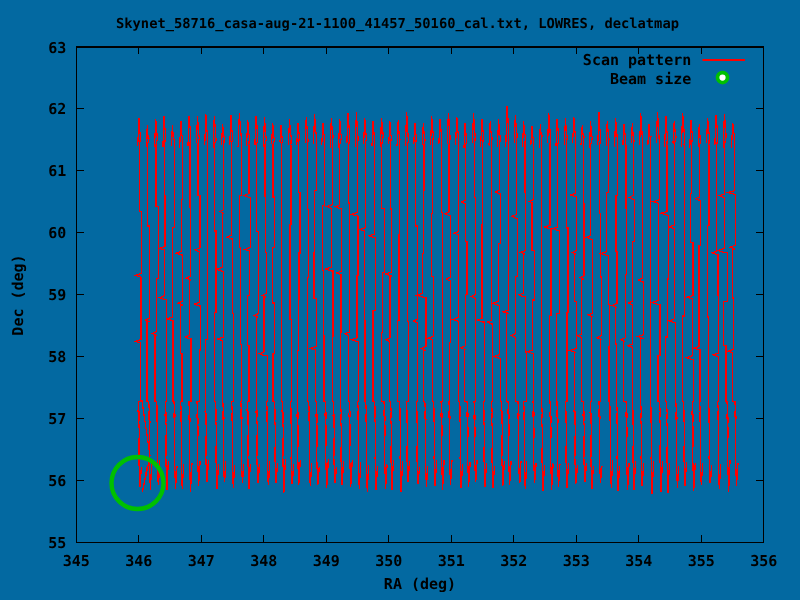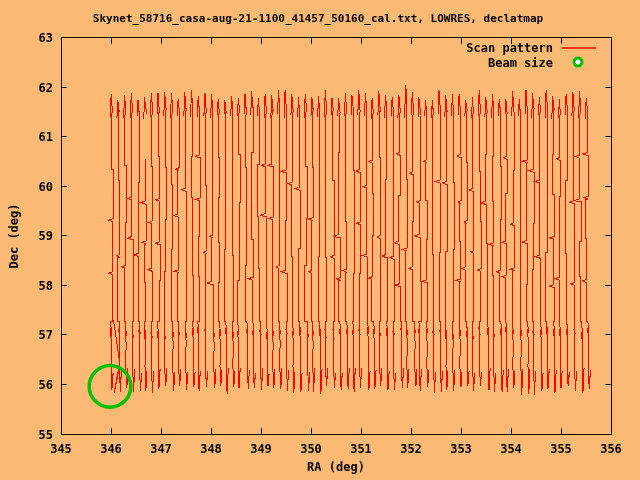--- a/index.html
+++ b/index.html
@@ -1,16 +1,16 @@
 <!DOCTYPE html>
 <html><head>
 <meta charset="utf-8">
 <style>
   html,body{margin:0;padding:0;background:#fff;}
-  #screen{position:relative;width:640px;height:480px;background:#fdba74;overflow:hidden;}
+  #screen{position:relative;width:640px;height:480px;background:#0369a1;overflow:hidden;}
   svg text{font-family:"DejaVu Sans Mono","Liberation Mono",monospace;font-weight:bold;fill:#000000;}
   .title-text{font-size:11px;}
   .tick-label{font-size:12px;}
   .axis-label{font-size:12px;}
   .legend-label{font-size:12px;}
 </style>
 </head>
 <body>
 
 <div id="screen">

